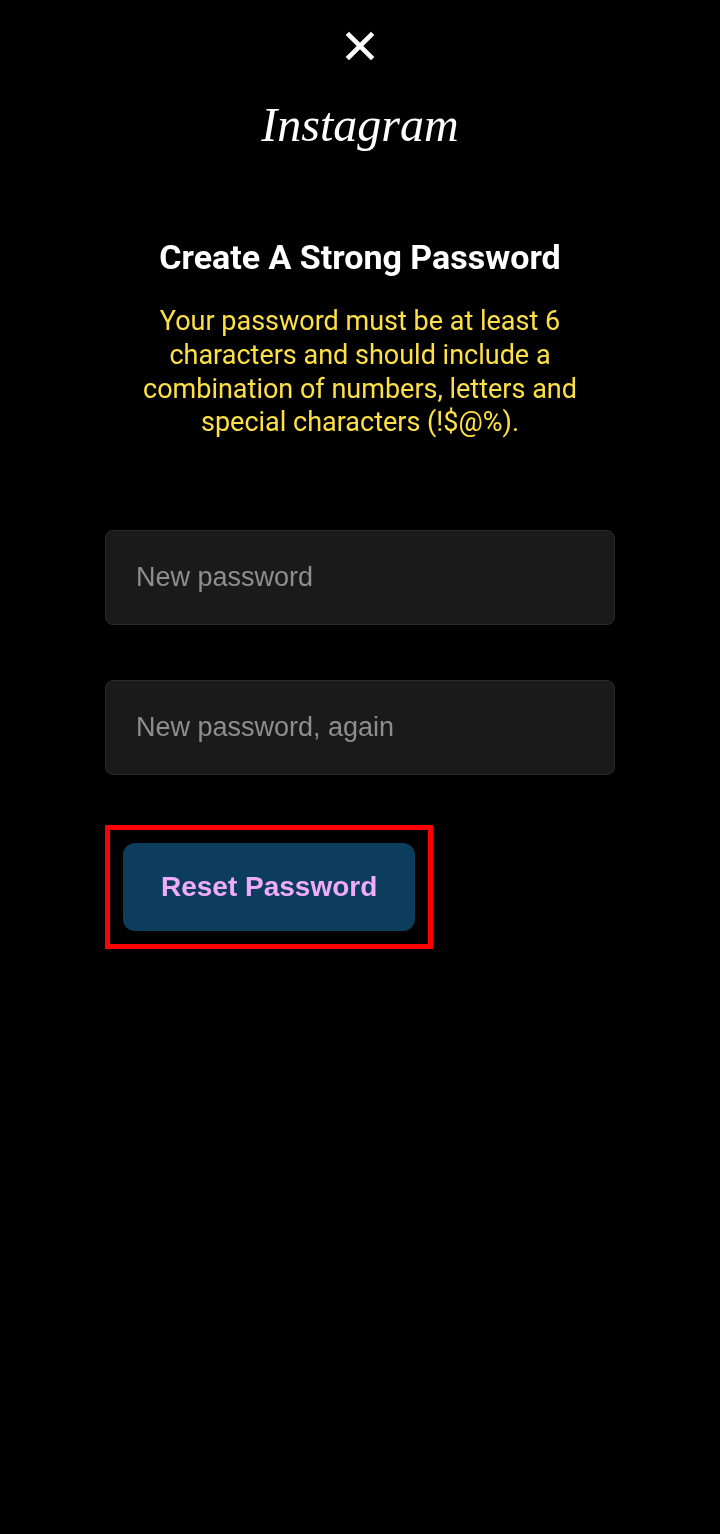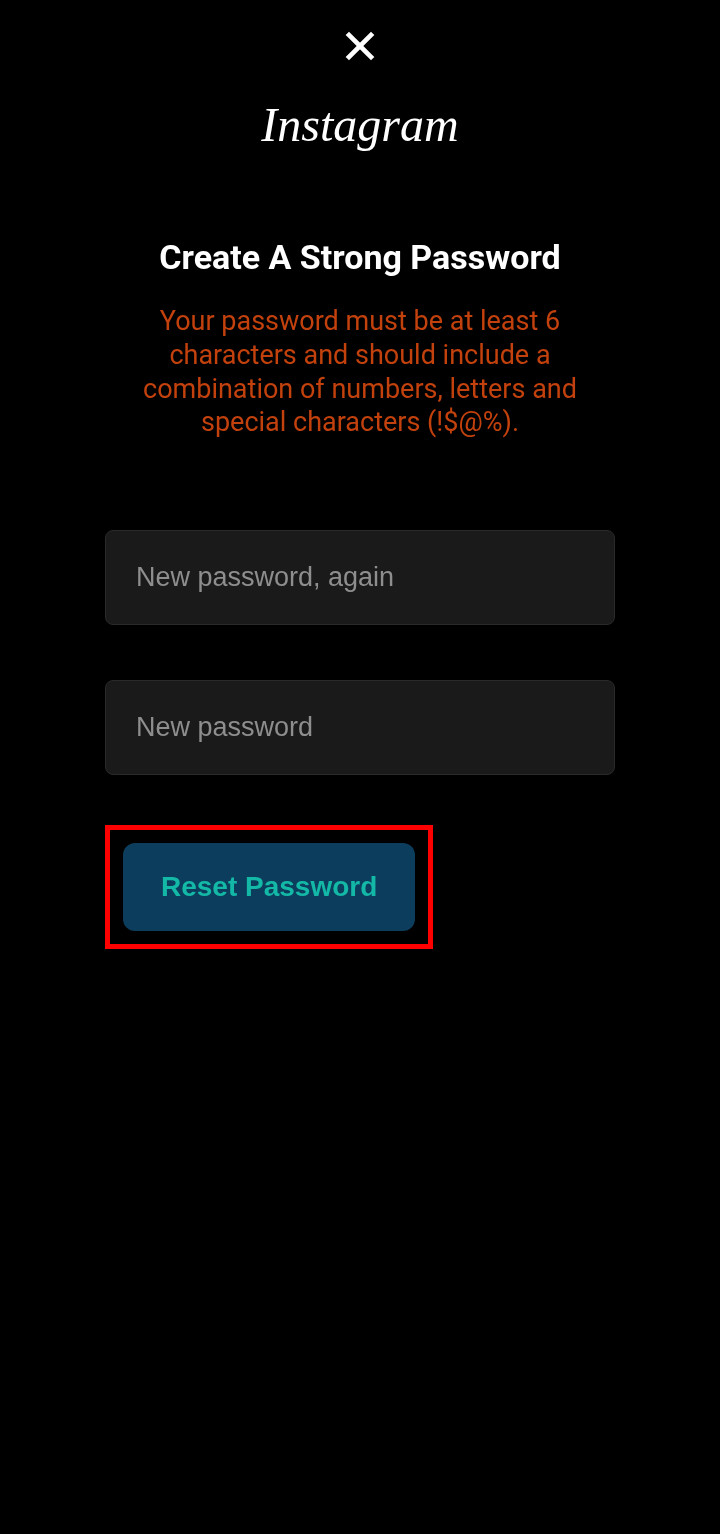--- a/index.html
+++ b/index.html
@@ -52,21 +52,21 @@
     }
     .page-title {
       font-size: 34px;
       font-weight: 700;
       color: #ffffff;
       text-align: center;
       margin-bottom: 28px;
     }
     .page-description {
       font-size: 27px;
-      color: #c2410c;
+      color: #fde047;
       text-align: center;
       line-height: 1.25;
       max-width: 480px;
       margin-bottom: 90px;
     }
     .input-field {
       width: 510px;
       height: 95px;
       background: #1a1a1a;
       border: 1px solid #2a2a2a;
@@ -83,21 +83,21 @@
     .button-highlight {
       align-self: flex-start;
       margin-left: 0px;
       padding: 13px;
       border: 5px solid #ff0000;
       display: inline-block;
       margin-top: -5px;
     }
     .reset-button {
       background: #0c3d5c;
-      color: #14b8a6;
+      color: #f0abfc;
       border: none;
       border-radius: 12px;
       padding: 28px 38px;
       font-size: 28px;
       font-weight: 700;
       cursor: pointer;
     }
     .form-container {
       display: flex;
       flex-direction: column;
@@ -121,22 +121,22 @@
     </svg>
   </div>
   <div class="logo">Instagram</div>
 </div>
 
 <div class="content">
   <h1 class="page-title">Create A Strong Password</h1>
   <p class="page-description">Your password must be at least 6 characters and should include a combination of numbers, letters and special characters (!$@%).</p>
 
   <div class="form-container">
+    <input type="password" class="input-field" placeholder="New password" style="">
     <input type="password" class="input-field" placeholder="New password, again" style="">
-    <input type="password" class="input-field" placeholder="New password" style="">
 
     <div class="button-wrapper">
       <div class="button-highlight">
         <button class="reset-button">Reset Password</button>
       </div>
     </div>
   </div>
 </div>
 
 </body></html>

